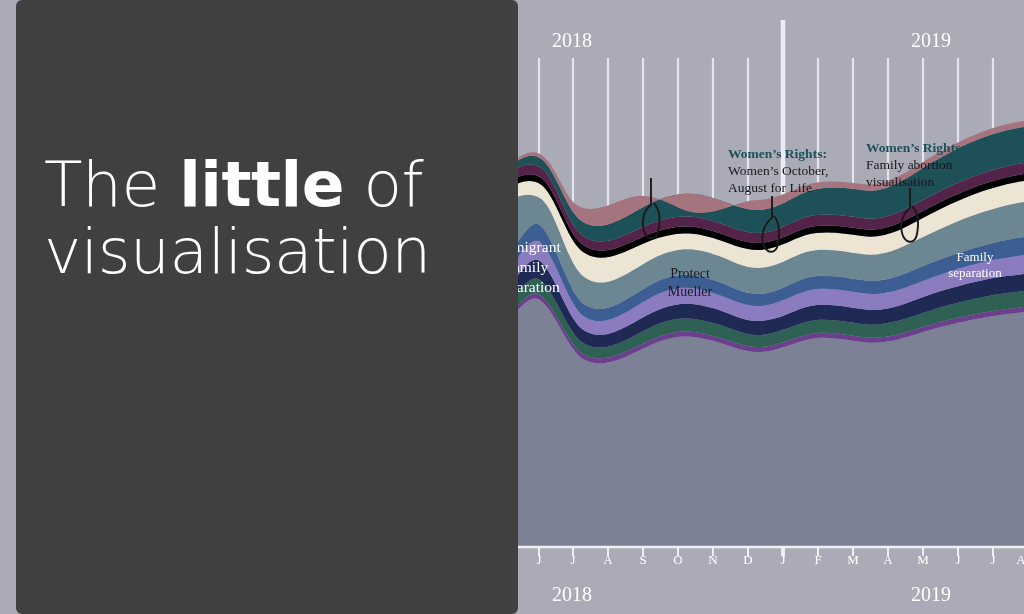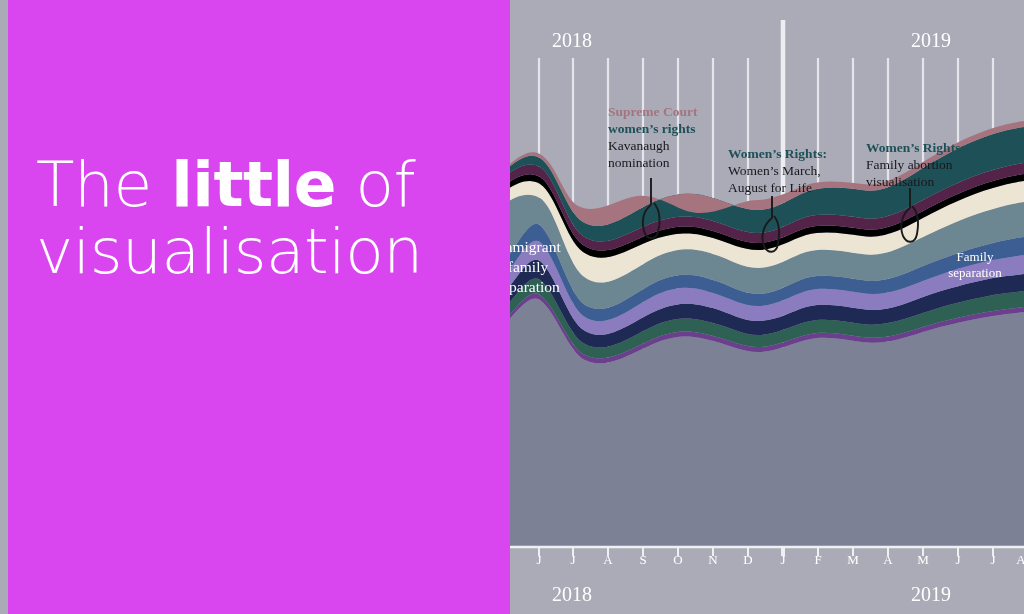--- a/index.html
+++ b/index.html
@@ -6,25 +6,26 @@
   html,body { width:1024px; height:614px; overflow:hidden; background:#ABABB8; }
 
   #stage {
     position:relative;
     width:988px; height:614px;
     font-family:"DejaVu Sans", sans-serif;
   }
 
   
   #title-panel {
-    position:absolute; left:8px; top:0;
+    position:absolute; left:16px; top:0;
     width:502px; height:614px;
-    background:#d946ef;
+    background:#404040;
     overflow:hidden;
     z-index:30;
+    border-radius:6px;
   }
   #title-text {
     position:absolute;
     left:28px; top:152px;
     width:470px;
     color:#FFFFFF;
     font-family:"DejaVu Sans", sans-serif;
     font-size:63px;
     line-height:1.06;
     font-weight:300;
@@ -329,32 +330,27 @@
     <div class="month-lbl" style="left:888px; top:552px;">A</div>
     <div class="month-lbl" style="left:923px; top:552px;">M</div>
     <div class="month-lbl" style="left:958px; top:552px;">J</div>
     <div class="month-lbl" style="left:993px; top:552px;">J</div>
     <div class="month-lbl" style="left:1021px; top:552px;">A</div>
 
     <div class="year-bot" id="year-bot-0">2018</div>
     <div class="year-bot" id="year-bot-1">2019</div>
 
     <div class="stream-lbl" id="lbl-immigrant" style="color: rgb(255, 255, 255);"><span>Immigrant</span><br><span>family</span><br><span>separation</span></div>
+    <div class="stream-lbl" id="lbl-mueller" style="color: rgb(28, 28, 32);"><span>Protect</span><br><span>Mueller</span></div>
     <div class="stream-lbl" id="lbl-family" style="color: rgb(255, 255, 255);"><span>Family</span><br><span>separation</span></div>
 
-    <div class="annot" id="annot-0">
-      <span class="ln rose">Supreme Court</span>
-      <span class="ln teal">women’s rights</span>
-      <span class="ln dark">Kavanaugh</span>
-      <span class="ln dark">nomination</span>
-    </div>
 
     <div class="annot" id="annot-1">
       <span class="ln teal">Women’s Rights:</span>
-      <span class="ln dark">Women’s March,</span>
+      <span class="ln dark">Women’s October,</span>
       <span class="ln dark">August for Life</span>
     </div>
 
     <div class="annot" id="annot-2">
       <span class="ln teal">Women’s Rights:</span>
       <span class="ln dark">Family abortion</span>
       <span class="ln dark">visualisation</span>
     </div>
   </div>
 

